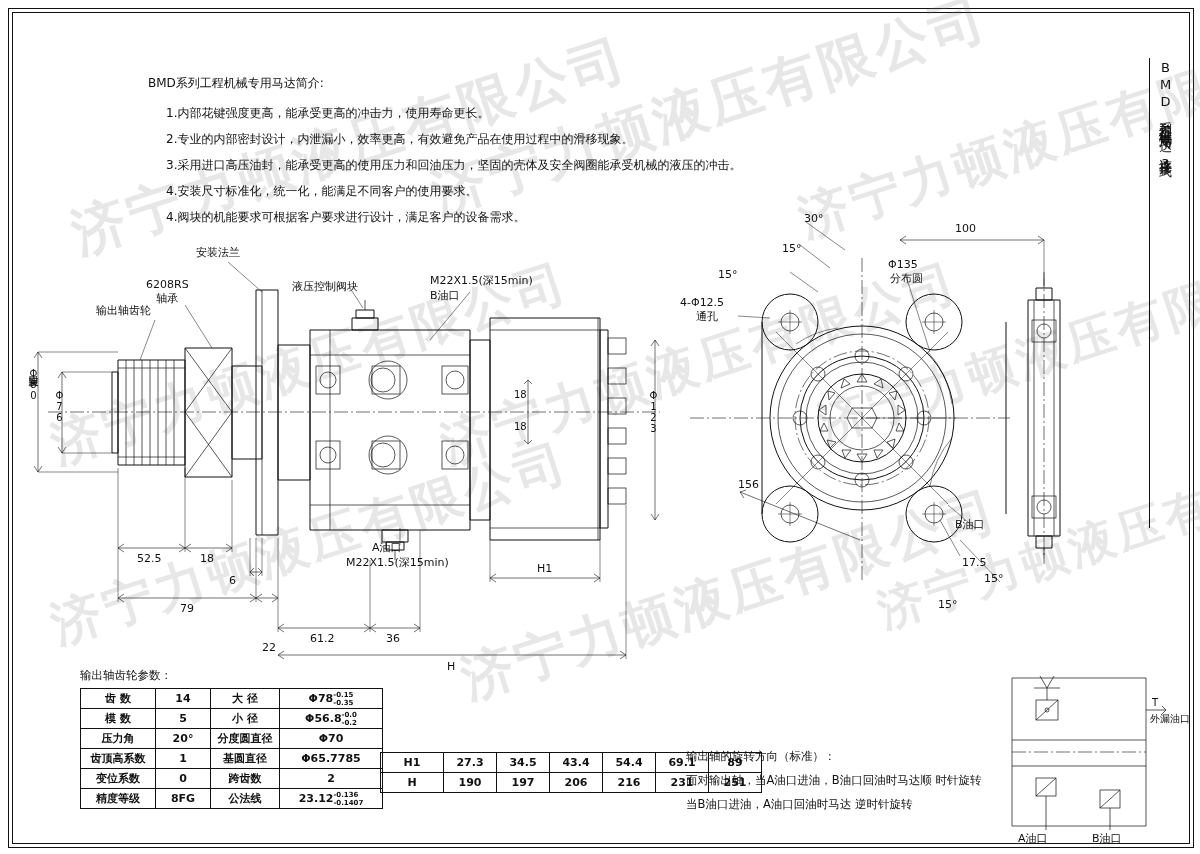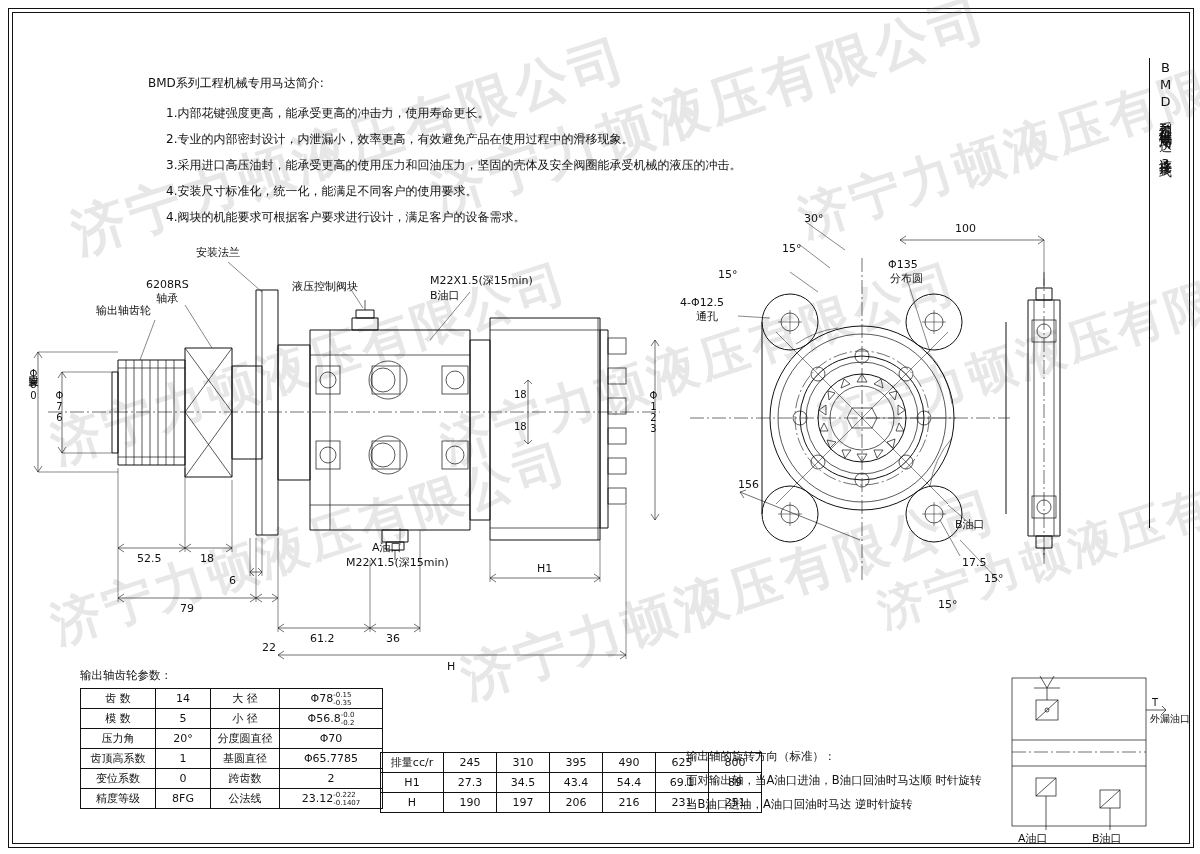--- a/index.html
+++ b/index.html
@@ -57,21 +57,21 @@
   }
   
   .lbl{
     position:absolute;font-size:11px;color:#111;white-space:nowrap;line-height:14px;
   }
   .lbl.small{font-size:10px;}
   .lbl.vert{
     writing-mode:vertical-rl;text-orientation:upright;letter-spacing:0px;
   }
   
-  table{border-collapse:collapse;}
+  table{border-collapse:collapse;font-weight:bold;}
   .tbl{
     position:absolute;font-size:11px;color:#111;
   }
   .tbl td{
     border:1px solid #111;
     text-align:center;
     padding:0 4px;
     height:19px;
     white-space:nowrap;
   }
@@ -446,36 +446,27 @@
     <tr>
       <td>变位系数</td>
       <td>0</td>
       <td>跨齿数</td>
       <td>2</td>
     </tr>
     <tr>
       <td>精度等级</td>
       <td>8FG</td>
       <td>公法线</td>
-      <td><span>23.12</span><span class="frac"><span>-0.222</span><br><span>-0.1407</span></span></td>
+      <td><span>23.12</span><span class="frac"><span>-0.136</span><br><span>-0.1407</span></span></td>
     </tr>
   </tbody>
     </table>
 
   <table class="tbl" id="disp-table">
     <tbody>
-        <tr>
-      <td>排量cc/r</td>
-      <td>245</td>
-      <td>310</td>
-      <td>395</td>
-      <td>490</td>
-      <td>625</td>
-      <td>800</td>
-    </tr>
     <tr>
       <td>H1</td>
       <td>27.3</td>
       <td>34.5</td>
       <td>43.4</td>
       <td>54.4</td>
       <td>69.1</td>
       <td>89</td>
     </tr>
     <tr>

